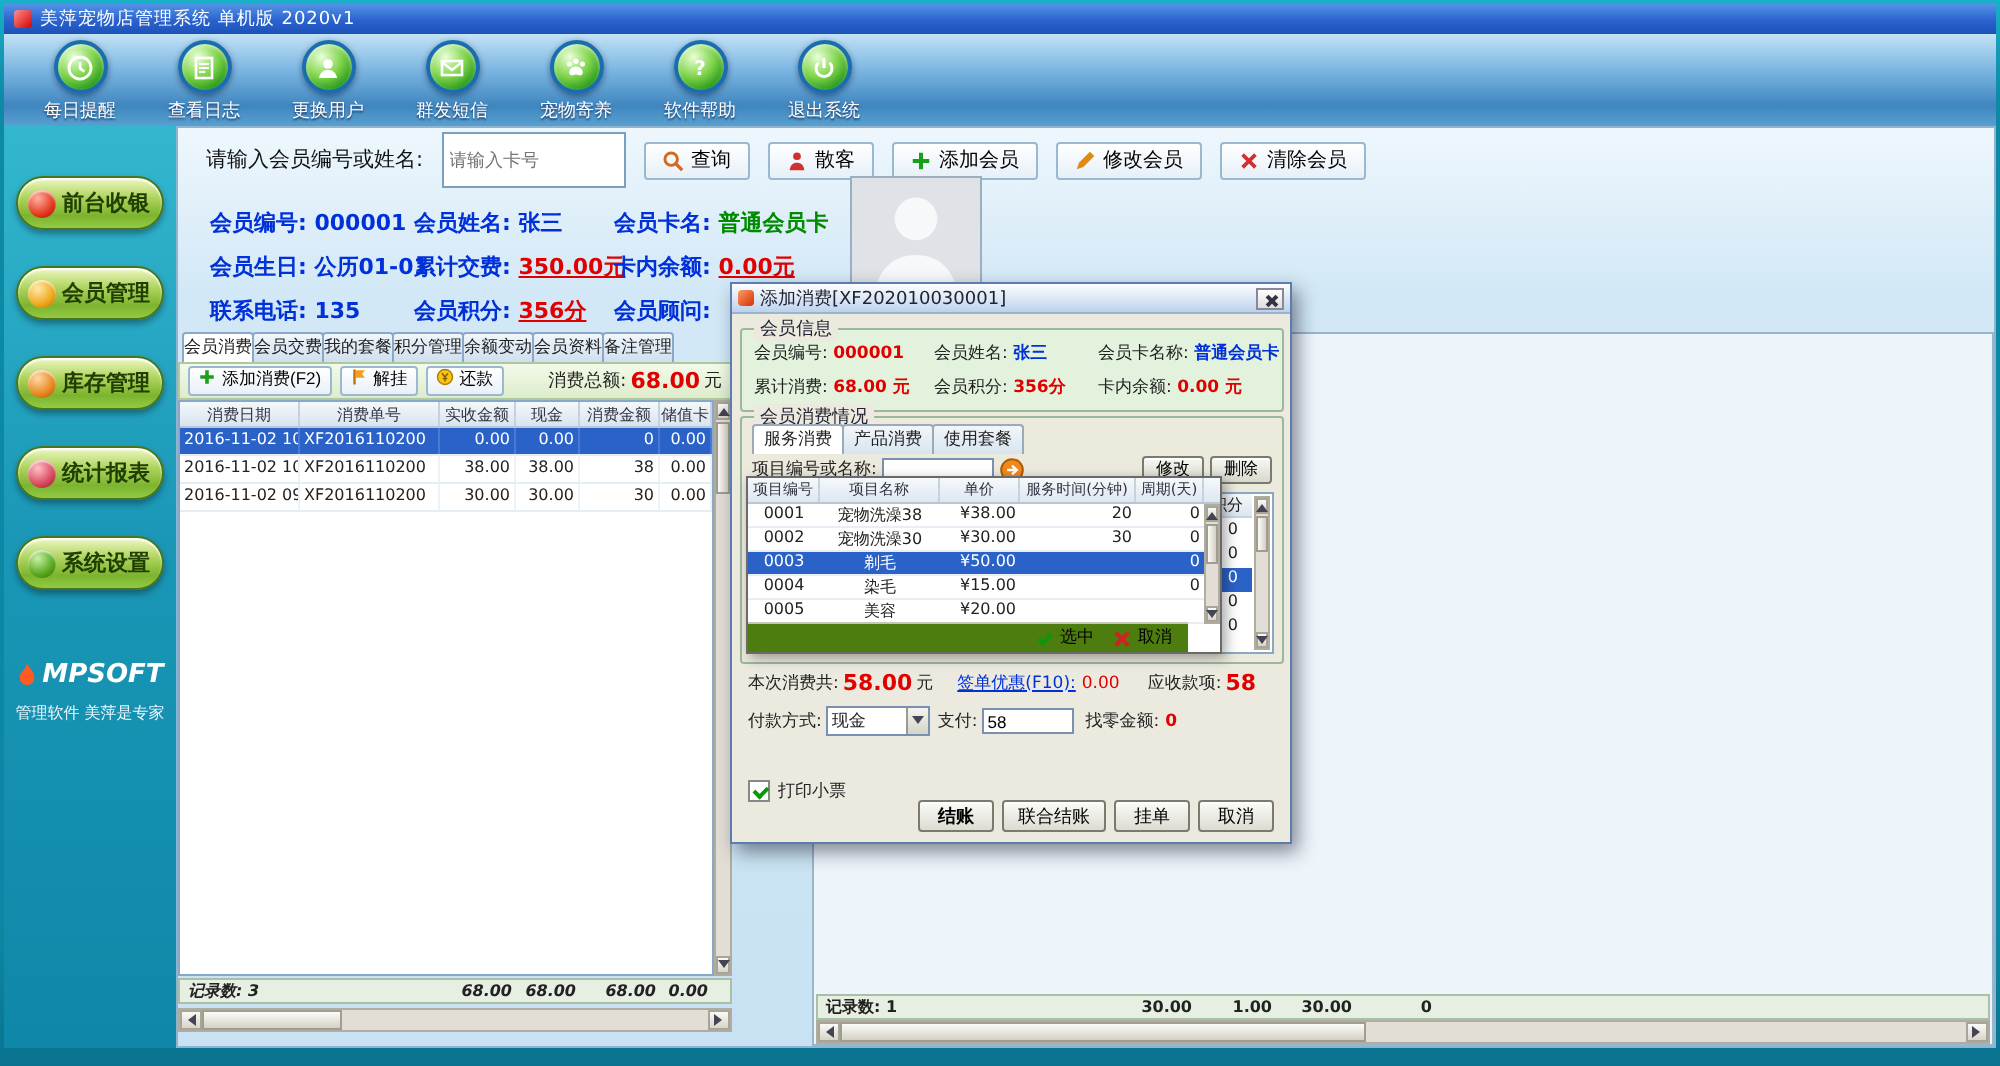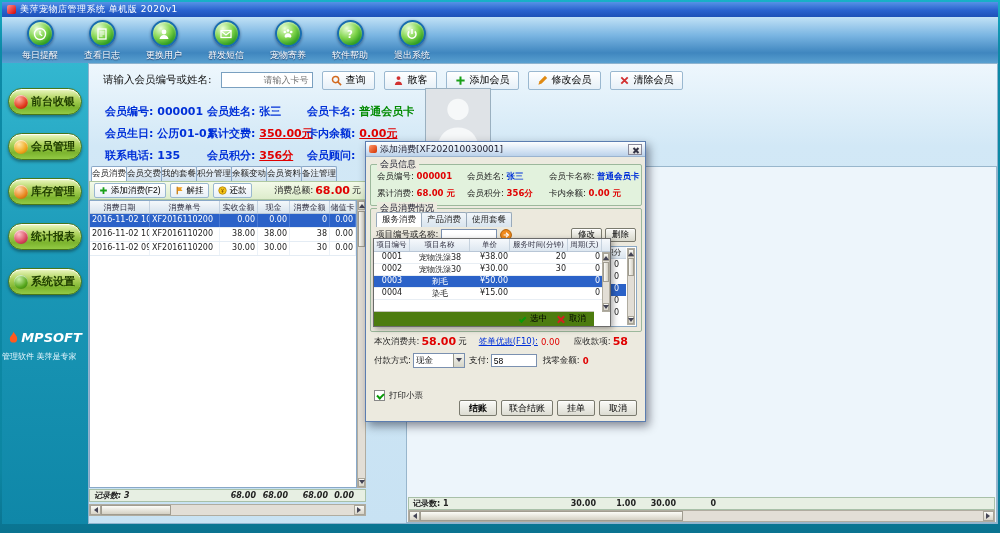--- a/index.html
+++ b/index.html
@@ -30,46 +30,46 @@
     background:linear-gradient(180deg,#eef8c4 0%,#aed35c 40%,#7cb42e 75%,#93ca45 100%);
     box-shadow:inset 0 1px 1px #fff,0 2px 3px rgba(0,0,0,.35);}
   .dot{width:14px;height:14px;border-radius:50%;flex:0 0 14px;box-shadow:inset 0 1px 1px rgba(255,255,255,.7);}
   .dot1{background:radial-gradient(circle at 35% 30%,#ffb0a0,#e23a1e 60%,#a01000);}
   .dot2{background:radial-gradient(circle at 35% 30%,#ffe9a8,#f0a81e 60%,#b06c00);}
   .dot3{background:radial-gradient(circle at 35% 30%,#ffd9a8,#e8871e 60%,#a85400);}
   .dot4{background:radial-gradient(circle at 35% 30%,#ffc0c8,#d8485e 60%,#98142a);}
   .dot5{background:radial-gradient(circle at 35% 30%,#c8f0a8,#58a81e 60%,#2c7000);}
   .logo{position:absolute;left:0;right:0;top:267px;text-align:center;color:#fff;font-weight:bold;font-style:italic;font-size:13px;
     display:flex;align-items:center;justify-content:center;gap:2px;}
-  .slogan{position:absolute;left:0;right:0;top:288px;text-align:left;color:#eaf8ff;font-size:8px;}
+  .slogan{position:absolute;left:0;right:0;top:288px;text-align:center;color:#eaf8ff;font-size:8px;}
 
   
   .main{position:absolute;left:88px;top:63px;right:2px;height:461px;border:1px solid #8fb4cf;
     background:linear-gradient(180deg,#eef7fd 0%,#d2e8f6 18%,#c8e2f3 100%);}
 
   .search-row{position:absolute;left:14px;top:6px;height:20px;display:flex;align-items:center;gap:9px;}
   .search-label{font-size:10.5px;color:#111;}
-  .search-input{width:92px;height:16px;border:1px solid #7aa0c0;background:#fff;font-size:9px;padding:0 3px;color:#333;text-align:right;}
+  .search-input{width:92px;height:28px;border:1px solid #7aa0c0;background:#fff;font-size:9px;padding:0 3px;color:#333;}
   .flat-btn{height:19px;display:inline-flex;align-items:center;gap:4px;padding:0 8px;font-size:10px;cursor:pointer;
     border:1px solid #9ab8d0;background:linear-gradient(180deg,#ffffff,#e6f0f8);border-radius:2px;}
 
   .mi{position:absolute;font-size:11px;font-weight:bold;white-space:nowrap;}
   .mi .l{color:#0030d8;}
   .v-blue{color:#0030d8;} .v-green{color:#008a00;} .v-red{color:#e00000;} .u{text-decoration:underline;}
   .avatar{position:absolute;left:336px;top:24px;width:66px;height:62px;border:1px solid #9ab0c0;
     background:#dfe3e7;overflow:hidden;}
 
   
   .tabs{position:absolute;left:2px;top:102px;height:15px;display:flex;}
   .tab{font-size:8.5px;padding:1px 0;border:1px solid #8aa8c8;border-bottom:none;border-radius:2px 2px 0 0;
     background:linear-gradient(180deg,#f0f6fb,#cfdfee);margin-right:-1px;cursor:pointer;white-space:nowrap;}
   .tab.active{background:#fff;position:relative;z-index:2;}
   .action-row{position:absolute;left:0;top:117px;width:277px;height:19px;display:flex;align-items:center;gap:4px;
     padding:0 4px;border:1px solid #aec8a0;background:linear-gradient(180deg,#f3fae9,#ddeccb);}
-  .mini-btn{height:15px;display:inline-flex;align-items:center;gap:3px;padding:0 4px;font-size:8.5px;cursor:pointer;
+  .mini-btn{height:15px;display:inline-flex;align-items:flex-start;gap:3px;padding:0 4px;font-size:8.5px;cursor:pointer;
     border:1px solid #9ab8d0;background:linear-gradient(180deg,#fff,#e8f0f8);border-radius:2px;white-space:nowrap;}
   .total-wrap{margin-left:auto;display:flex;align-items:center;gap:2px;font-size:9px;}
   .total-val{color:#e00000;font-weight:bold;font-size:11px;}
 
   .table-body{position:absolute;left:0;top:136px;width:268px;height:288px;background:#fff;border:1px solid #88a8c8;}
   .t-head,.t-row{display:grid;grid-template-columns:60px 70px 38px 32px 40px 26px;}
   .t-head{height:13px;background:linear-gradient(180deg,#f4f8fb,#d8e4ee);border-bottom:1px solid #b8c8d8;}
   .t-head>div{font-size:8px;color:#334;border-right:1px solid #c4d2e0;display:flex;align-items:center;justify-content:center;
     overflow:hidden;white-space:nowrap;}
   .t-row{height:14px;border-bottom:1px solid #e4ecf4;cursor:pointer;}
@@ -534,20 +534,27 @@
         <div class="num"></div>
           <div class="num">0</div>
       </div>
       <div class="p-row">
         <div>0004</div>
           <div>染毛</div>
           <div class="num">¥15.00</div>
         <div class="num"></div>
           <div class="num">0</div>
       </div>
+      <div class="p-row">
+        <div>0005</div>
+          <div>美容</div>
+          <div class="num">¥20.00</div>
+        <div class="num"></div>
+          <div class="num"></div>
+      </div>
       <div class="vscroll" style="right:0;top:13px;height:60px;width:8px;left:auto">
         <div class="vs-btn" style="top:0;height:8px">
             <span class="tri-u"></span>
           </div>
         <div class="vs-thumb" style="top:9px;height:20px"></div>
         <div class="vs-btn" style="bottom:0;height:8px">
             <span class="tri-d"></span>
           </div>
       </div>
       <div class="p-btns">

